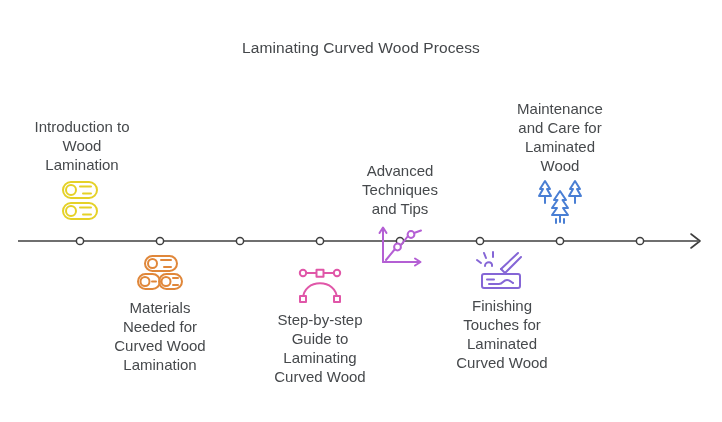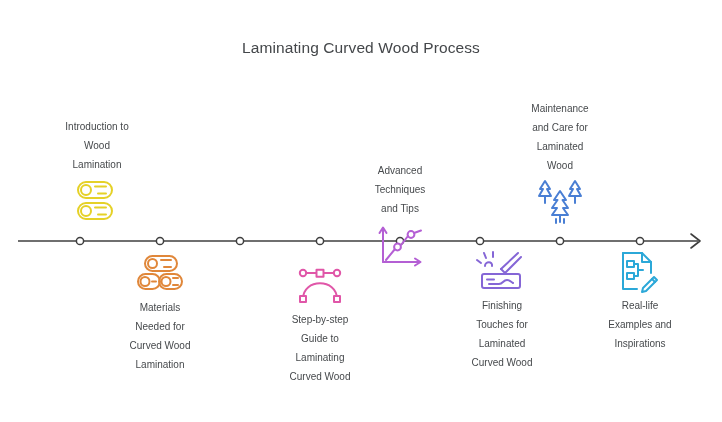--- a/index.html
+++ b/index.html
@@ -37,21 +37,21 @@
     top: 226px;
     width: 722px;
     height: 30px;
   }
   .node {
     position: absolute;
     width: 150px;
     text-align: center;
   }
   .node .label {
-    font-size: 10px;
+    font-size: 15px;
     line-height: 19px;
     color: #46494c;
     white-space: pre-line;
   }
   .node .icon {
     display: flex;
     align-items: center;
     justify-content: center;
     height: 46px;
   }
@@ -76,21 +76,21 @@
         <circle cx="240" cy="15" r="3.6" fill="#ffffff" stroke="#3f3f3f" stroke-width="1.5"></circle>
         <circle cx="320" cy="15" r="3.6" fill="#ffffff" stroke="#3f3f3f" stroke-width="1.5"></circle>
         <circle cx="400" cy="15" r="3.6" fill="#ffffff" stroke="#3f3f3f" stroke-width="1.5"></circle>
         <circle cx="480" cy="15" r="3.6" fill="#ffffff" stroke="#3f3f3f" stroke-width="1.5"></circle>
         <circle cx="560" cy="15" r="3.6" fill="#ffffff" stroke="#3f3f3f" stroke-width="1.5"></circle>
         <circle cx="640" cy="15" r="3.6" fill="#ffffff" stroke="#3f3f3f" stroke-width="1.5"></circle>
       </g>
     </svg>
   </div>
 
-  <div class="node top" style="left:22px; top:117px;">
+  <div class="node top" style="left:7px; top:117px;">
     <div class="label">Introduction to
 Wood
 Lamination</div>
     <div class="icon">
       <svg width="46" height="44" viewBox="0 0 46 44">
         <g fill="none" stroke="#E5D127" stroke-width="2" stroke-linecap="round" stroke-linejoin="round">
           <rect x="4" y="3" width="34" height="16" rx="8"></rect>
           <circle cx="12" cy="11" r="5"></circle>
           <path d="M21 7.5 h11"></path>
           <path d="M24 14.5 h8"></path>
@@ -211,34 +211,14 @@
 
           <path d="M28 13 L22 22 h3.5 L20 30 h5 L20 37 h16 L31 30 h5 L30.5 22 H34 z"></path>
           <path d="M28 37 v7"></path>
           <path d="M24 41 v4"></path>
           <path d="M32 41 v4"></path>
         </g>
       </svg>
     </div>
   </div>
 
-  <div class="node bottom" style="left:565px; top:250px;">
-    <div class="icon">
-      <svg width="50" height="46" viewBox="0 0 50 46">
-        <g fill="none" stroke="#2BA8D8" stroke-width="2" stroke-linecap="round" stroke-linejoin="round">
-          <path d="M8 3 h19 l9 9 v11"></path>
-          <path d="M8 3 v36 h14"></path>
-          <path d="M27 3 v9 h9"></path>
-          <rect x="12" y="11" width="7" height="6"></rect>
-          <rect x="12" y="23" width="7" height="6"></rect>
-          <path d="M19 14 h4 v12 h-4"></path>
-          <path d="M23 20 h5"></path>
-          <path d="M31 41 L27 42 L28 38 L39 27 L42 30 z"></path>
-          <path d="M37 29 L40 32"></path>
-        </g>
-      </svg>
-    </div>
-    <div class="label">Real-life
-Examples and
-Inspirations</div>
-  </div>
 
 </div>
 
 </body></html>

